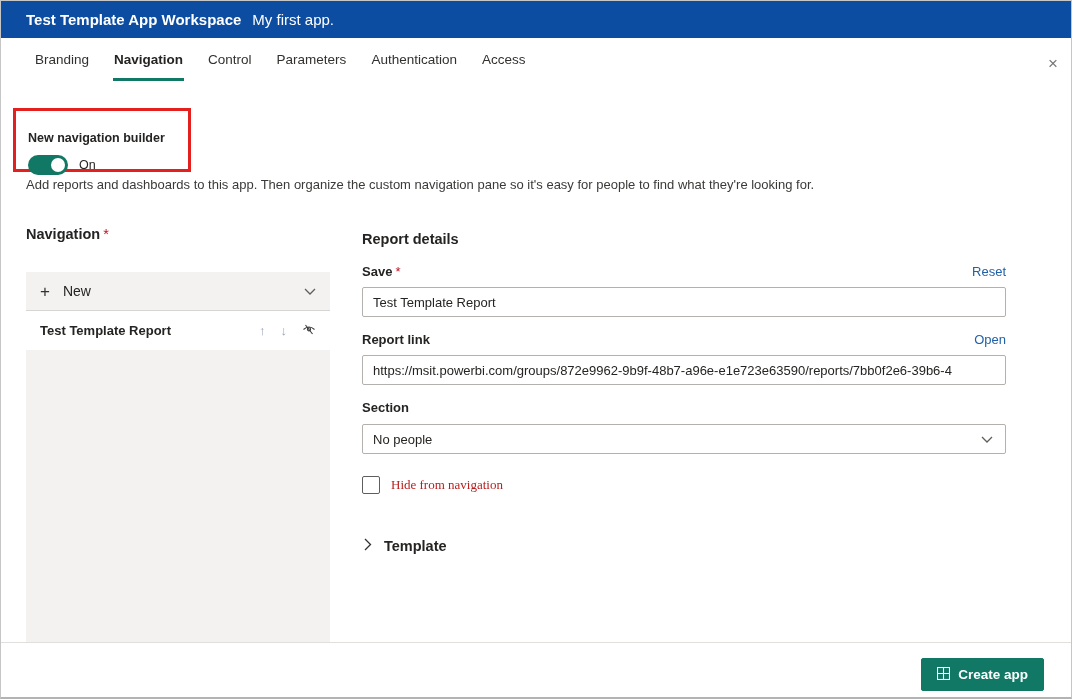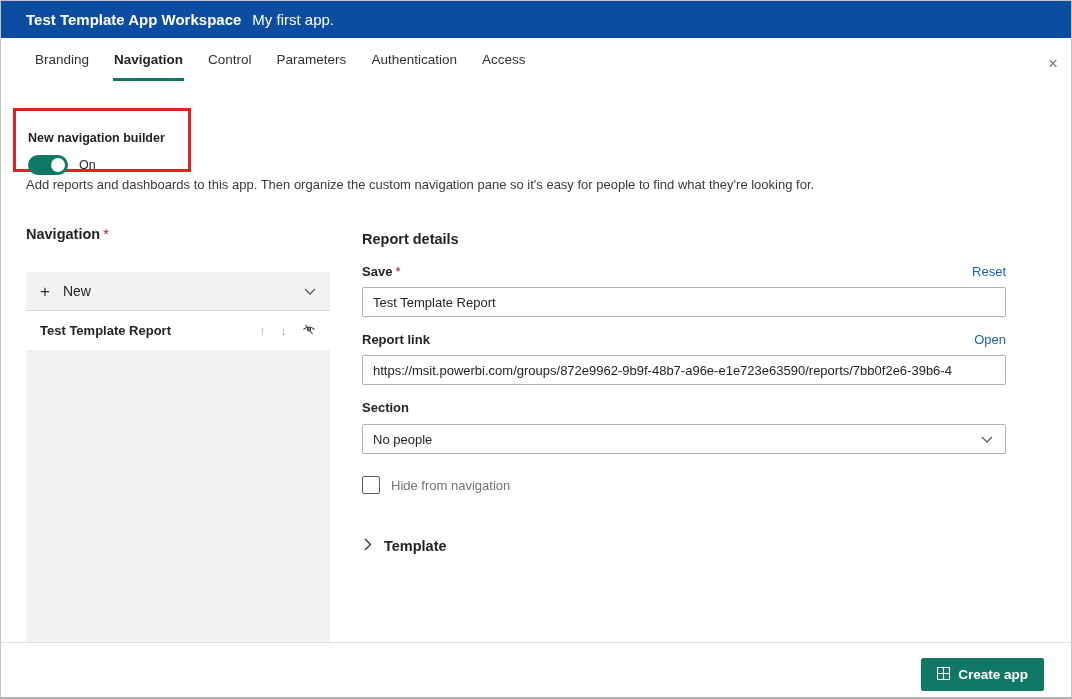--- a/index.html
+++ b/index.html
@@ -54,21 +54,21 @@
   .action-link{font-size:13px;color:#2061a8;text-decoration:none;cursor:pointer;}
   .text-input{position:absolute;left:0;width:644px;height:30px;box-sizing:border-box;
     border:1px solid #b3b0ad;border-radius:2px;background:#fff;padding:0 10px;
     font-family:inherit;font-size:13px;color:#252423;}
   .select{position:absolute;left:0;width:644px;height:30px;box-sizing:border-box;
     border:1px solid #b3b0ad;border-radius:2px;background:#fff;padding:0 12px 0 10px;
     display:flex;align-items:center;justify-content:space-between;cursor:pointer;}
   .select-value{font-size:13px;color:#252423;}
   .checkbox-row{position:absolute;top:245px;left:0;display:flex;align-items:center;gap:11px;cursor:pointer;}
   .checkbox{width:18px;height:18px;box-sizing:border-box;border:1px solid #605e5c;border-radius:2px;background:#fff;}
-  .checkbox-label{font-size:13px;color:#737373;}
+  .checkbox-label{font-size:13px;color:#b91c1c;font-family:Liberation Serif, serif;}
   .advanced-row{position:absolute;top:306px;left:2px;display:flex;align-items:center;gap:12px;cursor:pointer;}
   .advanced-label{font-size:14.5px;font-weight:700;color:#252423;}
   
   .footer-divider{position:absolute;left:0;right:0;top:641px;height:0;border-top:1px solid #e1dfdd;}
   .footer{position:absolute;top:657px;right:27px;display:flex;gap:9px;flex-direction:column;}
   .btn{height:33px;border-radius:2px;display:flex;align-items:center;gap:8px;
     padding:0 15px;font-family:inherit;font-size:13.5px;font-weight:700;cursor:pointer;}
   .btn-primary{background:#117865;border:1px solid #117865;color:#fff;}
   .btn-secondary{background:#f97316;border:1px solid #8a8886;color:#252423;}
 </style>

